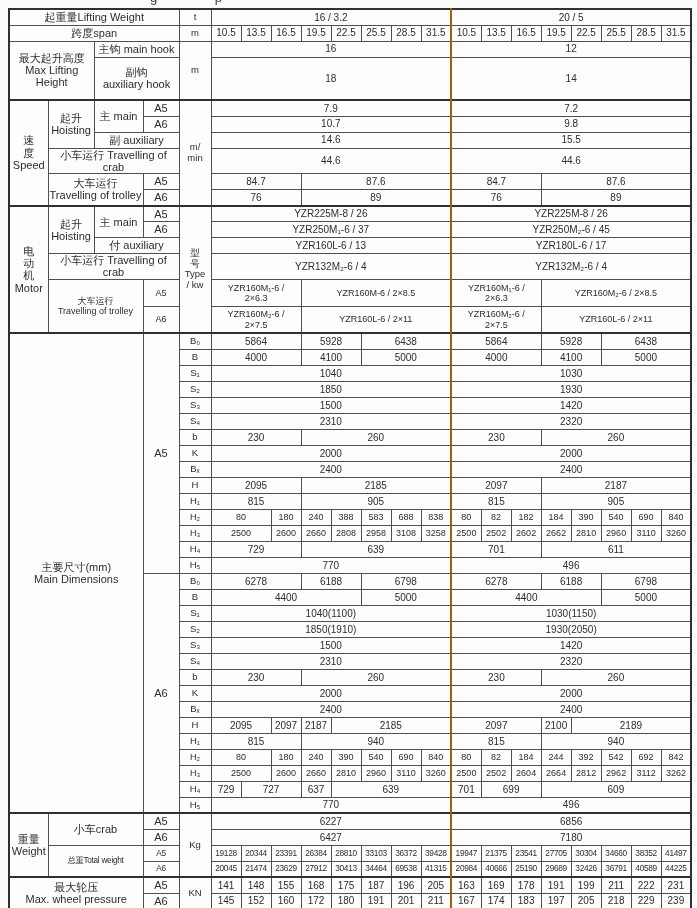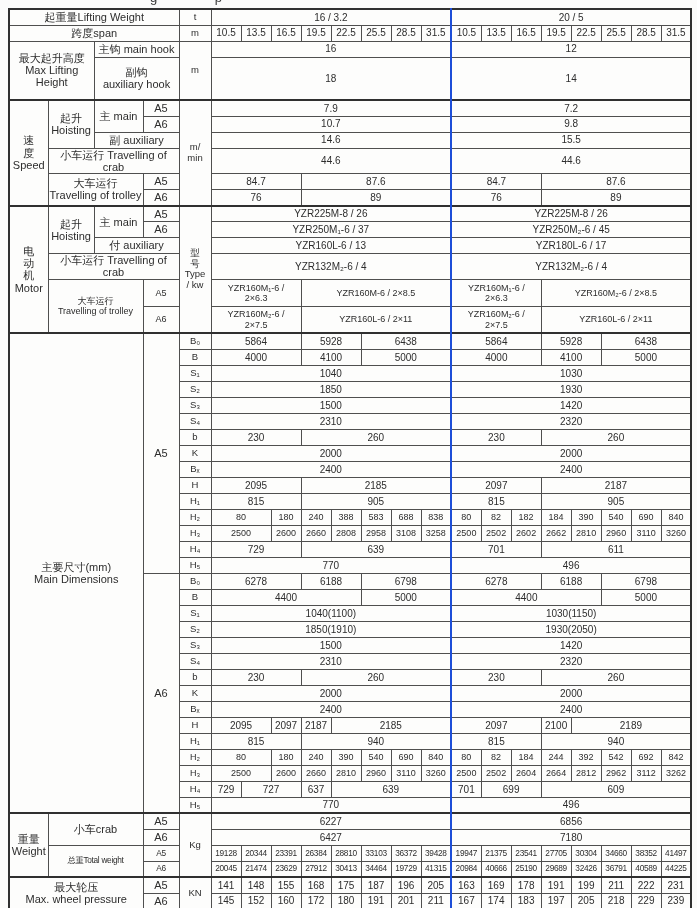--- a/index.html
+++ b/index.html
@@ -33,21 +33,21 @@
     font-size:10px;line-height:1.12;
     white-space:pre-line;
     overflow:hidden;
     color:#2d2d2d;
   }
   td.lab{font-size:11px;}
   td.u{font-size:9.5px;}
   tr.s td{font-size:9px;}
   tr.xs td{font-size:8.3px;letter-spacing:-0.3px;}
   tr.tt td{border-top:2px solid #303030;}
-  td.m{border-left:2px solid #1d4ed8;}
+  td.m{border-left:2px solid #a16207;}
 </style>
 </head>
 <body>
 
 <div class="page">
   <div class="title-clip">
     <span>g p</span>
   </div>
   <table class="spec">
     <colgroup>
@@ -487,21 +487,21 @@
           <td class="d">41497</td>
         </tr>
         <tr class="xs" style="height: 16px;">
           <td class="lab">A6</td>
           <td class="d">20045</td>
           <td class="d">21474</td>
           <td class="d">23629</td>
           <td class="d">27912</td>
           <td class="d">30413</td>
           <td class="d">34464</td>
-          <td class="d">19729</td>
+          <td class="d">69538</td>
           <td class="d">41315</td>
           <td class="d m">20984</td>
           <td class="d">40666</td>
           <td class="d">25190</td>
           <td class="d">29689</td>
           <td class="d">32426</td>
           <td class="d">36791</td>
           <td class="d">40589</td>
           <td class="d">44225</td>
         </tr>

